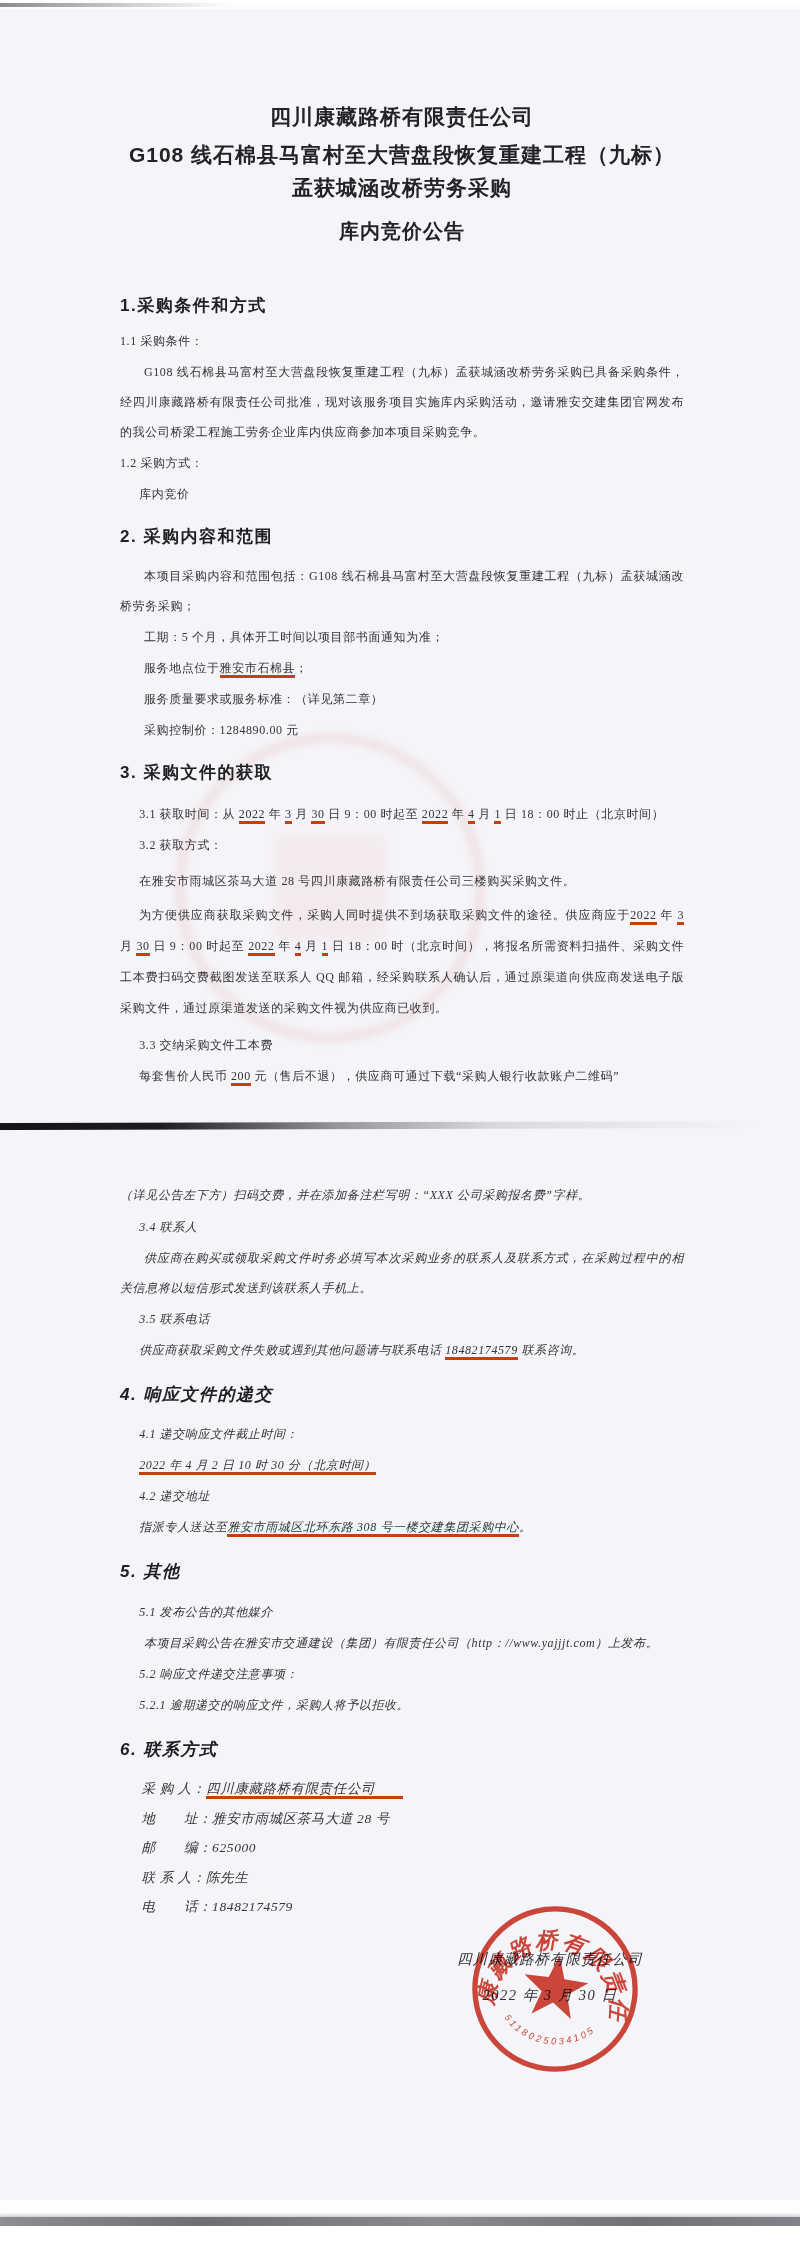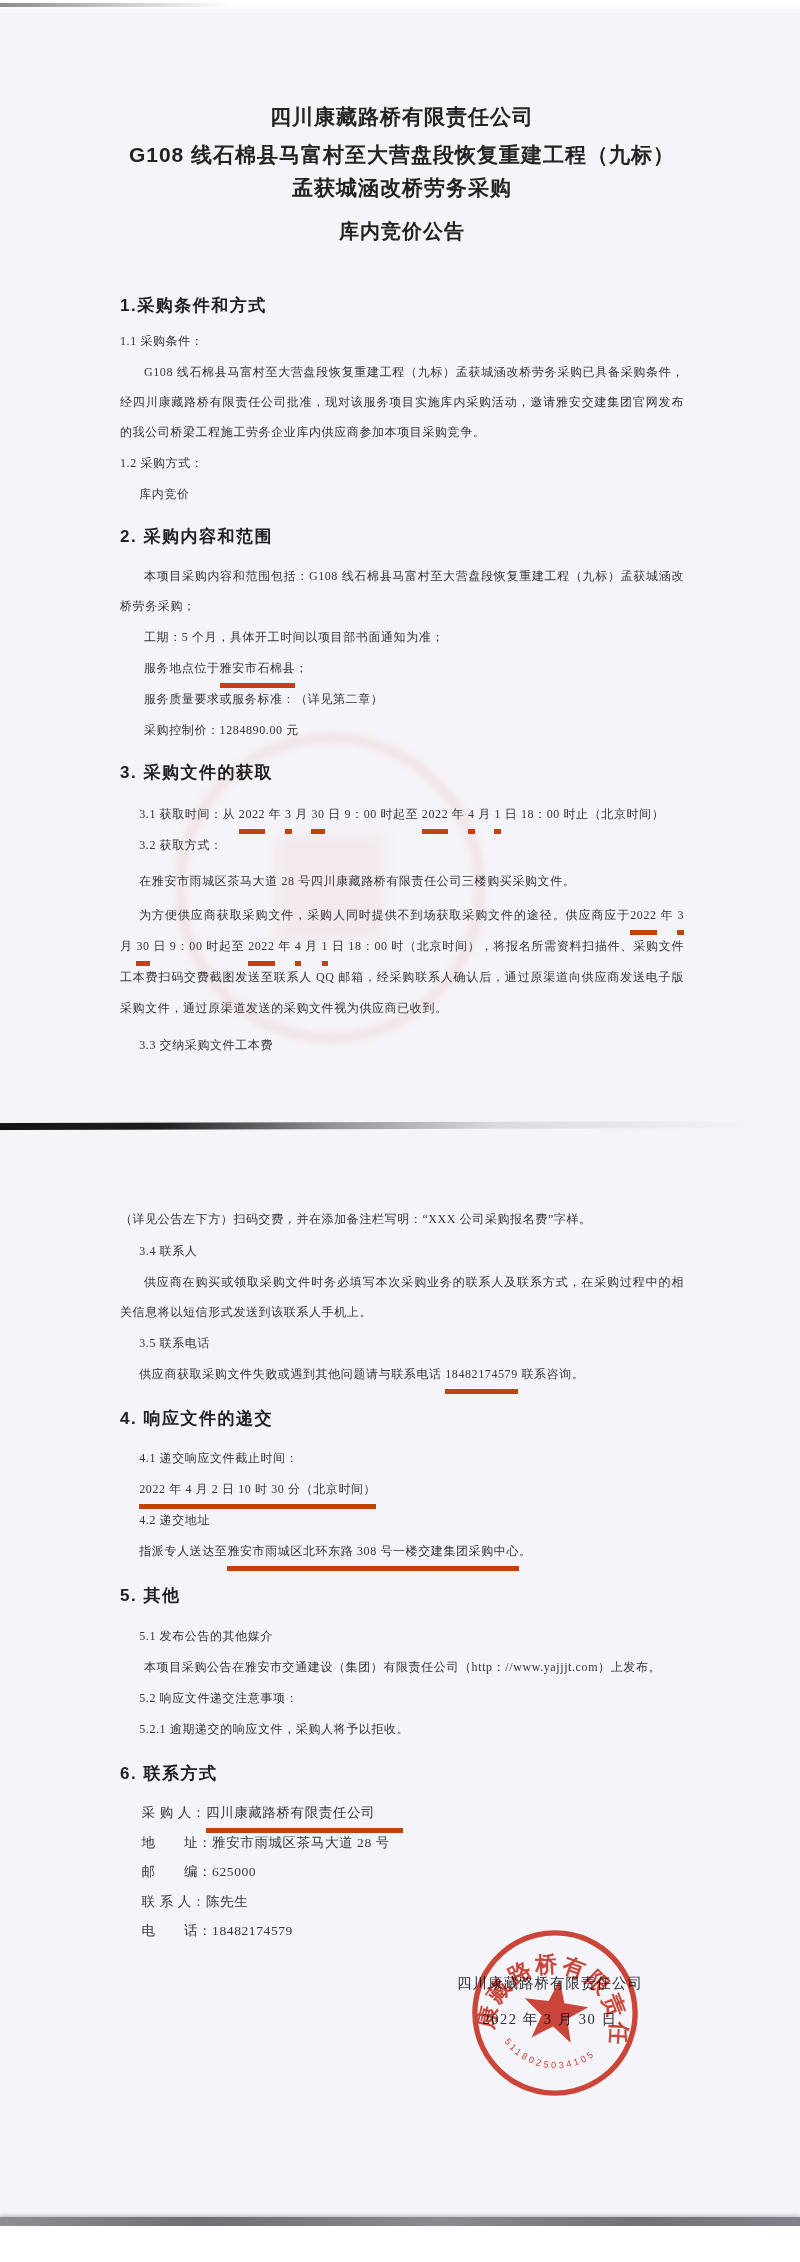--- a/index.html
+++ b/index.html
@@ -2,21 +2,21 @@
 <html><head>
 <meta charset="utf-8">
 <style>
   * { margin:0; padding:0; box-sizing:border-box; }
   html,body { width:800px; background:#fff; }
   body { font-family:"Liberation Serif","DejaVu Serif",serif; color:#35353a; }
   .canvas { position:relative; width:800px; height:2226px; overflow:hidden; background:#fdfdfe; }
 
   .page { position:absolute; left:0; width:800px; background:#f5f4f8; }
   .page1 { top:8px; height:1116px; }
-  .page2 { top:1112px; height:1112px; }
+  .page2 { top:1088px; height:1112px;font-style:italic; }
   .content { position:relative; padding:0 116px 0 120px; }
 
   
   .edge-top { position:absolute; top:0; left:0; width:800px; height:9px; background:linear-gradient(to bottom,#ffffff,#fbfbfd); }
   .edge-top-smudge { position:absolute; top:3px; left:0; width:230px; height:4px;
     background:linear-gradient(to right, rgba(45,45,48,.55), rgba(90,90,95,.25) 60%, transparent);
     filter:blur(.7px); }
   .separator-smudge { position:absolute; top:1122px; left:0; width:800px; height:7px;
     background:linear-gradient(to right,#141416 0%,#1d1d20 20%,rgba(70,70,75,.55) 42%,rgba(120,120,128,.22) 62%,rgba(150,150,158,.12) 80%,transparent 95%);
     filter:blur(.5px); transform:rotate(-.15deg); }
@@ -34,21 +34,21 @@
   .title-company { padding-top:92px; }
   .title-project { margin-top:5px; }
   .title-notice { margin-top:11px; font-size:20px; }
 
   .sec-heading { font-family:"Liberation Sans","DejaVu Sans",sans-serif; font-weight:700; color:#202024;
     font-size:17px; letter-spacing:1.5px; line-height:24px; }
   .p { font-size:12px; line-height:30px; letter-spacing:.6px; text-align:justify; color:#333338; }
   .p.wide { line-height:31px; }
   .ind2 { text-indent:2em; }
   .ind15 { text-indent:1.6em; }
-  .u, span.u { border-bottom:5px solid #c2410c; padding-bottom:8px; }
+  .u, span.u { border-bottom:3px solid #c2410c; padding-bottom:0px; }
   .mt-item { margin-top:8px; }
   .mt-sm { margin-top:1px; }
 
   .contact-row { font-size:13.5px; line-height:29.5px; letter-spacing:.6px; text-indent:1.6em; }
 
   .sign-block { position:absolute; left:400px; top:862px; width:300px; text-align:center;
     font-size:14.5px; letter-spacing:1px; color:#2f2f34; }
   .sign-date { margin-top:17px; letter-spacing:1.5px; }
 
   .seal { position:absolute; left:466px; top:812px; width:178px; height:178px;
@@ -80,20 +80,21 @@
       <div class="p ind2 mt-sm"><span>服务地点位于</span><span class="u">雅安市石棉县</span><span>；</span></div>
       <div class="p ind2 mt-sm">服务质量要求或服务标准：（详见第二章）</div>
       <div class="p ind2 mt-sm">采购控制价：1284890.00 元</div>
 
       <div class="sec-heading" style="margin-top:16px;">3. 采购文件的获取</div>
       <div class="p ind15" style="margin-top:14px;"><span>3.1 获取时间：从 </span><span class="u">2022</span><span> 年 </span><span class="u">3</span><span> 月 </span><span class="u">30</span><span> 日 9：00 时起至 </span><span class="u">2022</span><span> 年 </span><span class="u">4</span><span> 月 </span><span class="u">1</span><span> 日 18：00 时止（北京时间）</span></div>
       <div class="p ind15 mt-sm">3.2 获取方式：</div>
       <div class="p ind15" style="margin-top:6px;">在雅安市雨城区茶马大道 28 号四川康藏路桥有限责任公司三楼购买采购文件。</div>
       <div class="p wide ind15" style="margin-top:4px;"><span>为方便供应商获取采购文件，采购人同时提供不到场获取采购文件的途径。供应商应于</span><span class="u">2022</span><span> 年 </span><span class="u">3</span><span> 月 </span><span class="u">30</span><span> 日 9：00 时起至 </span><span class="u">2022</span><span> 年 </span><span class="u">4</span><span> 月 </span><span class="u">1</span><span> 日 18：00 时（北京时间），将报名所需资料扫描件、采购文件工本费扫码交费截图发送至联系人 QQ 邮箱，经采购联系人确认后，通过原渠道向供应商发送电子版采购文件，通过原渠道发送的采购文件视为供应商已收到。</span></div>
       <div class="p ind15" style="margin-top:6px;">3.3 交纳采购文件工本费</div>
+      <div class="p ind15 mt-sm"><span>每套售价人民币 </span><span class="u">200</span><span> 元（售后不退），供应商可通过下载“采购人银行收款账户二维码”</span></div>
     </div>
   </div>
 
   <div class="page page2">
     <div class="content">
       <div class="p" style="padding-top:92px;">（详见公告左下方）扫码交费，并在添加备注栏写明：“XXX 公司采购报名费”字样。</div>
       <div class="p ind15" style="margin-top:2px;">3.4 联系人</div>
       <div class="p ind2 mt-sm">供应商在购买或领取采购文件时务必填写本次采购业务的联系人及联系方式，在采购过程中的相关信息将以短信形式发送到该联系人手机上。</div>
       <div class="p ind15 mt-sm">3.5 联系电话</div>
       <div class="p ind15 mt-sm"><span>供应商获取采购文件失败或遇到其他问题请与联系电话 </span><span class="u">18482174579</span><span> 联系咨询。</span></div>

